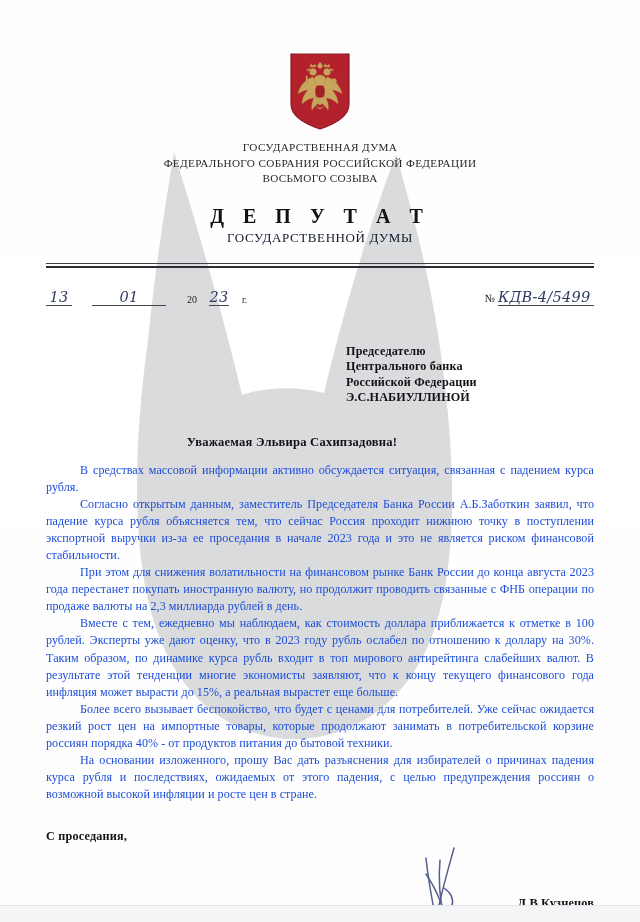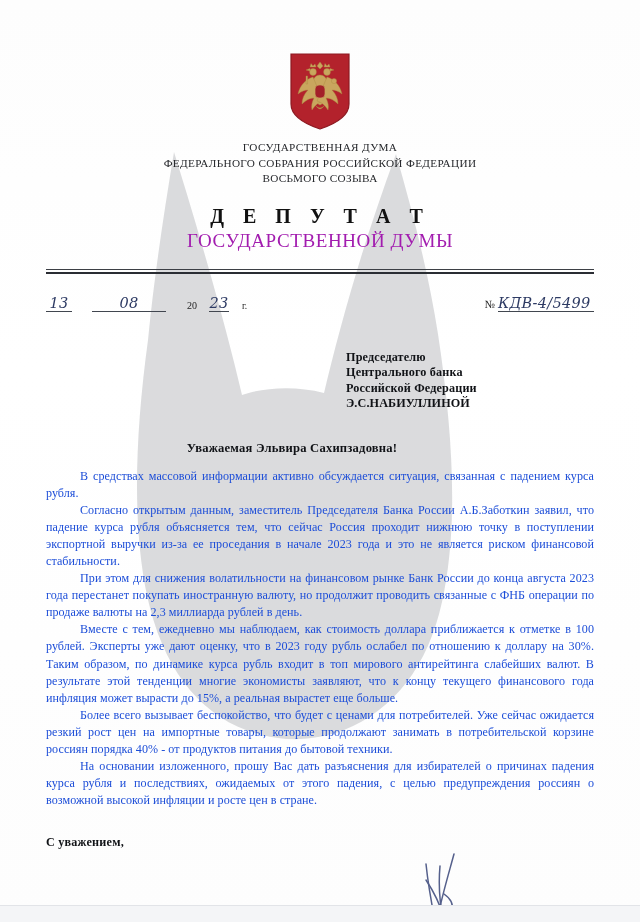--- a/index.html
+++ b/index.html
@@ -73,24 +73,24 @@
   }
   .deputat {
     margin-top: 18px;
     font-size: 20px;
     font-weight: bold;
     letter-spacing: 7px;
     color: #111;
   }
   .duma {
     margin-top: 2px;
-    font-size: 19px;
+    font-size: 13px;
     font-weight: normal;
     letter-spacing: .6px;
-    color: #a21caf;
+    color: #0f172a;
   }
 
   
   .rules {
     margin-top: 17px;
     height: 5px;
     position: relative;
   }
   .rules .r1 {
     position: absolute; left: 0; right: 0; top: 0;
@@ -302,21 +302,21 @@
       <div class="r1"></div>
       <div class="r2"></div>
     </div>
 
     <div class="meta-row">
       <div class="date-group">
         <span class="blank blank-day">
           <span class="hw">13</span>
         </span>
         <span class="blank blank-mon">
-          <span class="hw">08</span>
+          <span class="hw">01</span>
         </span>
         <span class="year-lead">20</span>
         <span class="blank blank-yr">
           <span class="hw">23</span>
         </span>
         <span class="year-tail">г.</span>
       </div>
 
       <div class="ref-group">
         <span class="no-sign">№</span>
@@ -337,21 +337,21 @@
 
     <div class="body-text">
       <p>В средствах массовой информации активно обсуждается ситуация, связанная с падением курса рубля.</p>
       <p>Согласно открытым данным, заместитель Председателя Банка России А.Б.Заботкин заявил, что падение курса рубля объясняется тем, что сейчас Россия проходит нижнюю точку в поступлении экспортной выручки из-за ее проседания в начале 2023 года и это не является риском финансовой стабильности.</p>
       <p>При этом для снижения волатильности на финансовом рынке Банк России до конца августа 2023 года перестанет покупать иностранную валюту, но продолжит проводить связанные с ФНБ операции по продаже валюты на 2,3 миллиарда рублей в день.</p>
       <p>Вместе с тем, ежедневно мы наблюдаем, как стоимость доллара приближается к отметке в 100 рублей. Эксперты уже дают оценку, что в 2023 году рубль ослабел по отношению к доллару на 30%. Таким образом, по динамике курса рубль входит в топ мирового антирейтинга слабейших валют. В результате этой тенденции многие экономисты заявляют, что к концу текущего финансового года инфляция может вырасти до 15%, а реальная вырастет еще больше.</p>
       <p>Более всего вызывает беспокойство, что будет с ценами для потребителей. Уже сейчас ожидается резкий рост цен на импортные товары, которые продолжают занимать в потребительской корзине россиян порядка 40% - от продуктов питания до бытовой техники.</p>
       <p>На основании изложенного, прошу Вас дать разъяснения для избирателей о причинах падения курса рубля и последствиях, ожидаемых от этого падения, с целью предупреждения россиян о возможной высокой инфляции и росте цен в стране.</p>
     </div>
 
-    <div class="closing">С уважением,</div>
+    <div class="closing">С проседания,</div>
 
     <div class="sign-area">
       <div class="signature">
         <svg viewBox="0 0 72 88" xmlns="http://www.w3.org/2000/svg" aria-hidden="true">
           <g fill="none" stroke="#55608c" stroke-width="1.5" stroke-linecap="round">
             <path d="M12 14 C 14 34, 18 56, 22 76"></path>
             <path d="M12 30 C 20 42, 26 54, 30 68"></path>
             <path d="M26 16 C 24 38, 26 56, 30 74"></path>
             <path d="M40 4 C 34 26, 28 46, 24 66"></path>
             <path d="M30 44 C 36 48, 40 54, 38 62"></path>

